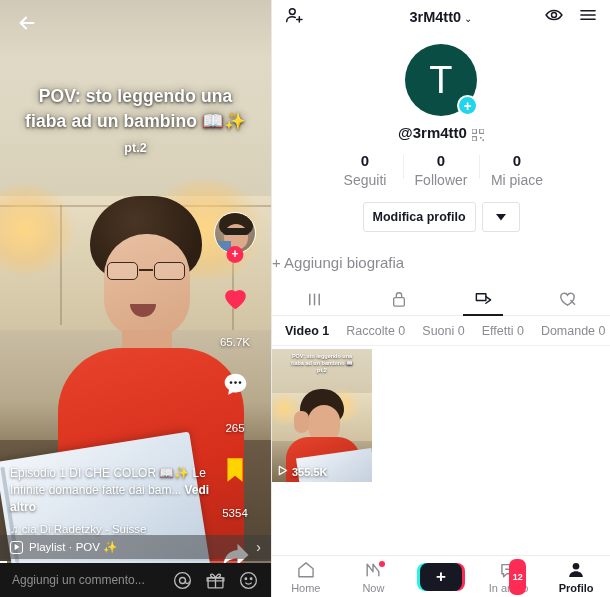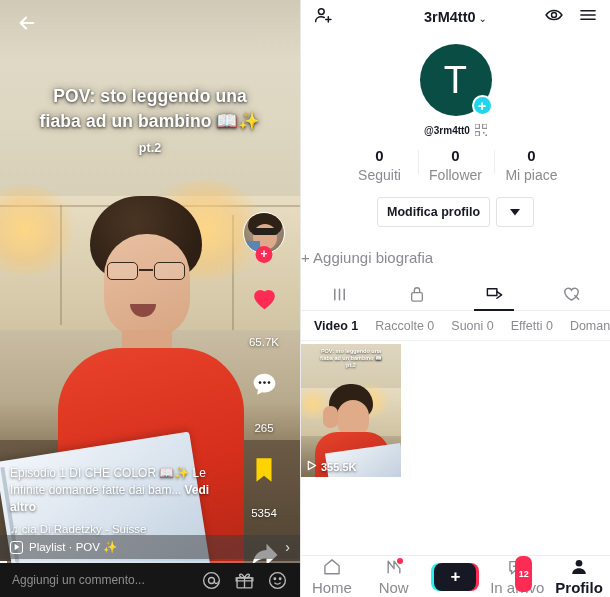--- a/index.html
+++ b/index.html
@@ -152,21 +152,21 @@
 
   .comment-bar {
     position:absolute; left:0; bottom:0; width:100%; height:34px;
     background:#161616; display:flex; align-items:center; padding:0 12px;
   }
   .comment-input { flex:1; color:#8e8e8e; font-size:12px; }
   .cb-icon { width:21px; height:21px; margin-left:12px; opacity:.85; }
 
   
   .profile-panel {
-    width:310px; height:597px; position:relative; background:#fff;
+    width:339px; height:597px; position:relative; background:#fff;
     border-left:1px solid #e9e9e9;
   }
   .p-header {
     height:34px; display:flex; align-items:center; padding:0 12px; position:relative;
   }
   .p-title {
     position:absolute; left:0; width:100%; text-align:center;
     font-size:14.5px; font-weight:bold; color:#161823; pointer-events:none;
   }
   .p-title .chev { font-size:10px; margin-left:3px; font-weight:normal; }
@@ -178,21 +178,21 @@
     display:flex; align-items:center; justify-content:center;
     color:#fff; font-size:38px; font-weight:normal; letter-spacing:.5px;
   }
   .av-plus {
     position:absolute; right:-1px; bottom:0px;
     width:21px; height:21px; border-radius:50%;
     border:2px solid #fff; color:#fff; font-size:14px; font-weight:bold;
     display:flex; align-items:center; justify-content:center;
   }
   .handle {
-    text-align:center; margin-top:8px; font-size:10px; font-weight:bold; color:#161823;
+    text-align:center; margin-top:8px; font-size:15px; font-weight:bold; color:#161823;
     display:flex; align-items:center; justify-content:center; gap:5px;
   }
   .qr { width:12px; height:12px; }
 
   .stats { display:flex; justify-content:center; margin-top:11px; }
   .stat { width:76px; text-align:center; position:relative; }
   .stat + .stat::before {
     content:""; position:absolute; left:0; top:3px; width:1px; height:24px; background:#eceff1;
   }
   .stat-num { font-size:15px; font-weight:bold; color:#161823; }
@@ -257,21 +257,21 @@
 
   .bottom-nav {
     position:absolute; left:0; bottom:0; width:100%; height:42px;
     border-top:1px solid #ededed; background:#fff;
     display:flex; align-items:center;
   }
   .nav-item {
     flex:1; text-align:center; position:relative; cursor:pointer;
     display:flex; flex-direction:column; align-items:center; justify-content:center; gap:2px;
   }
-  .nav-lbl { font-size:15px; color:#8a8b91; }
+  .nav-lbl { font-size:11px; color:#8a8b91; }
   .nav-item.active .nav-lbl { color:#161823; font-weight:bold; }
   .nav-dot {
     position:absolute; top:1px; right:22px; width:6px; height:6px;
     border-radius:50%; background:#fe2c55;
   }
   .nav-badge {
     position:absolute; top:-1px; right:16px; min-width:17px; height:13px;
     border-radius:7px; background:#fe2c55; color:#fff; font-size:9px;
     font-weight:bold; display:flex; align-items:center; justify-content:center; padding:18px 3px;
   }

